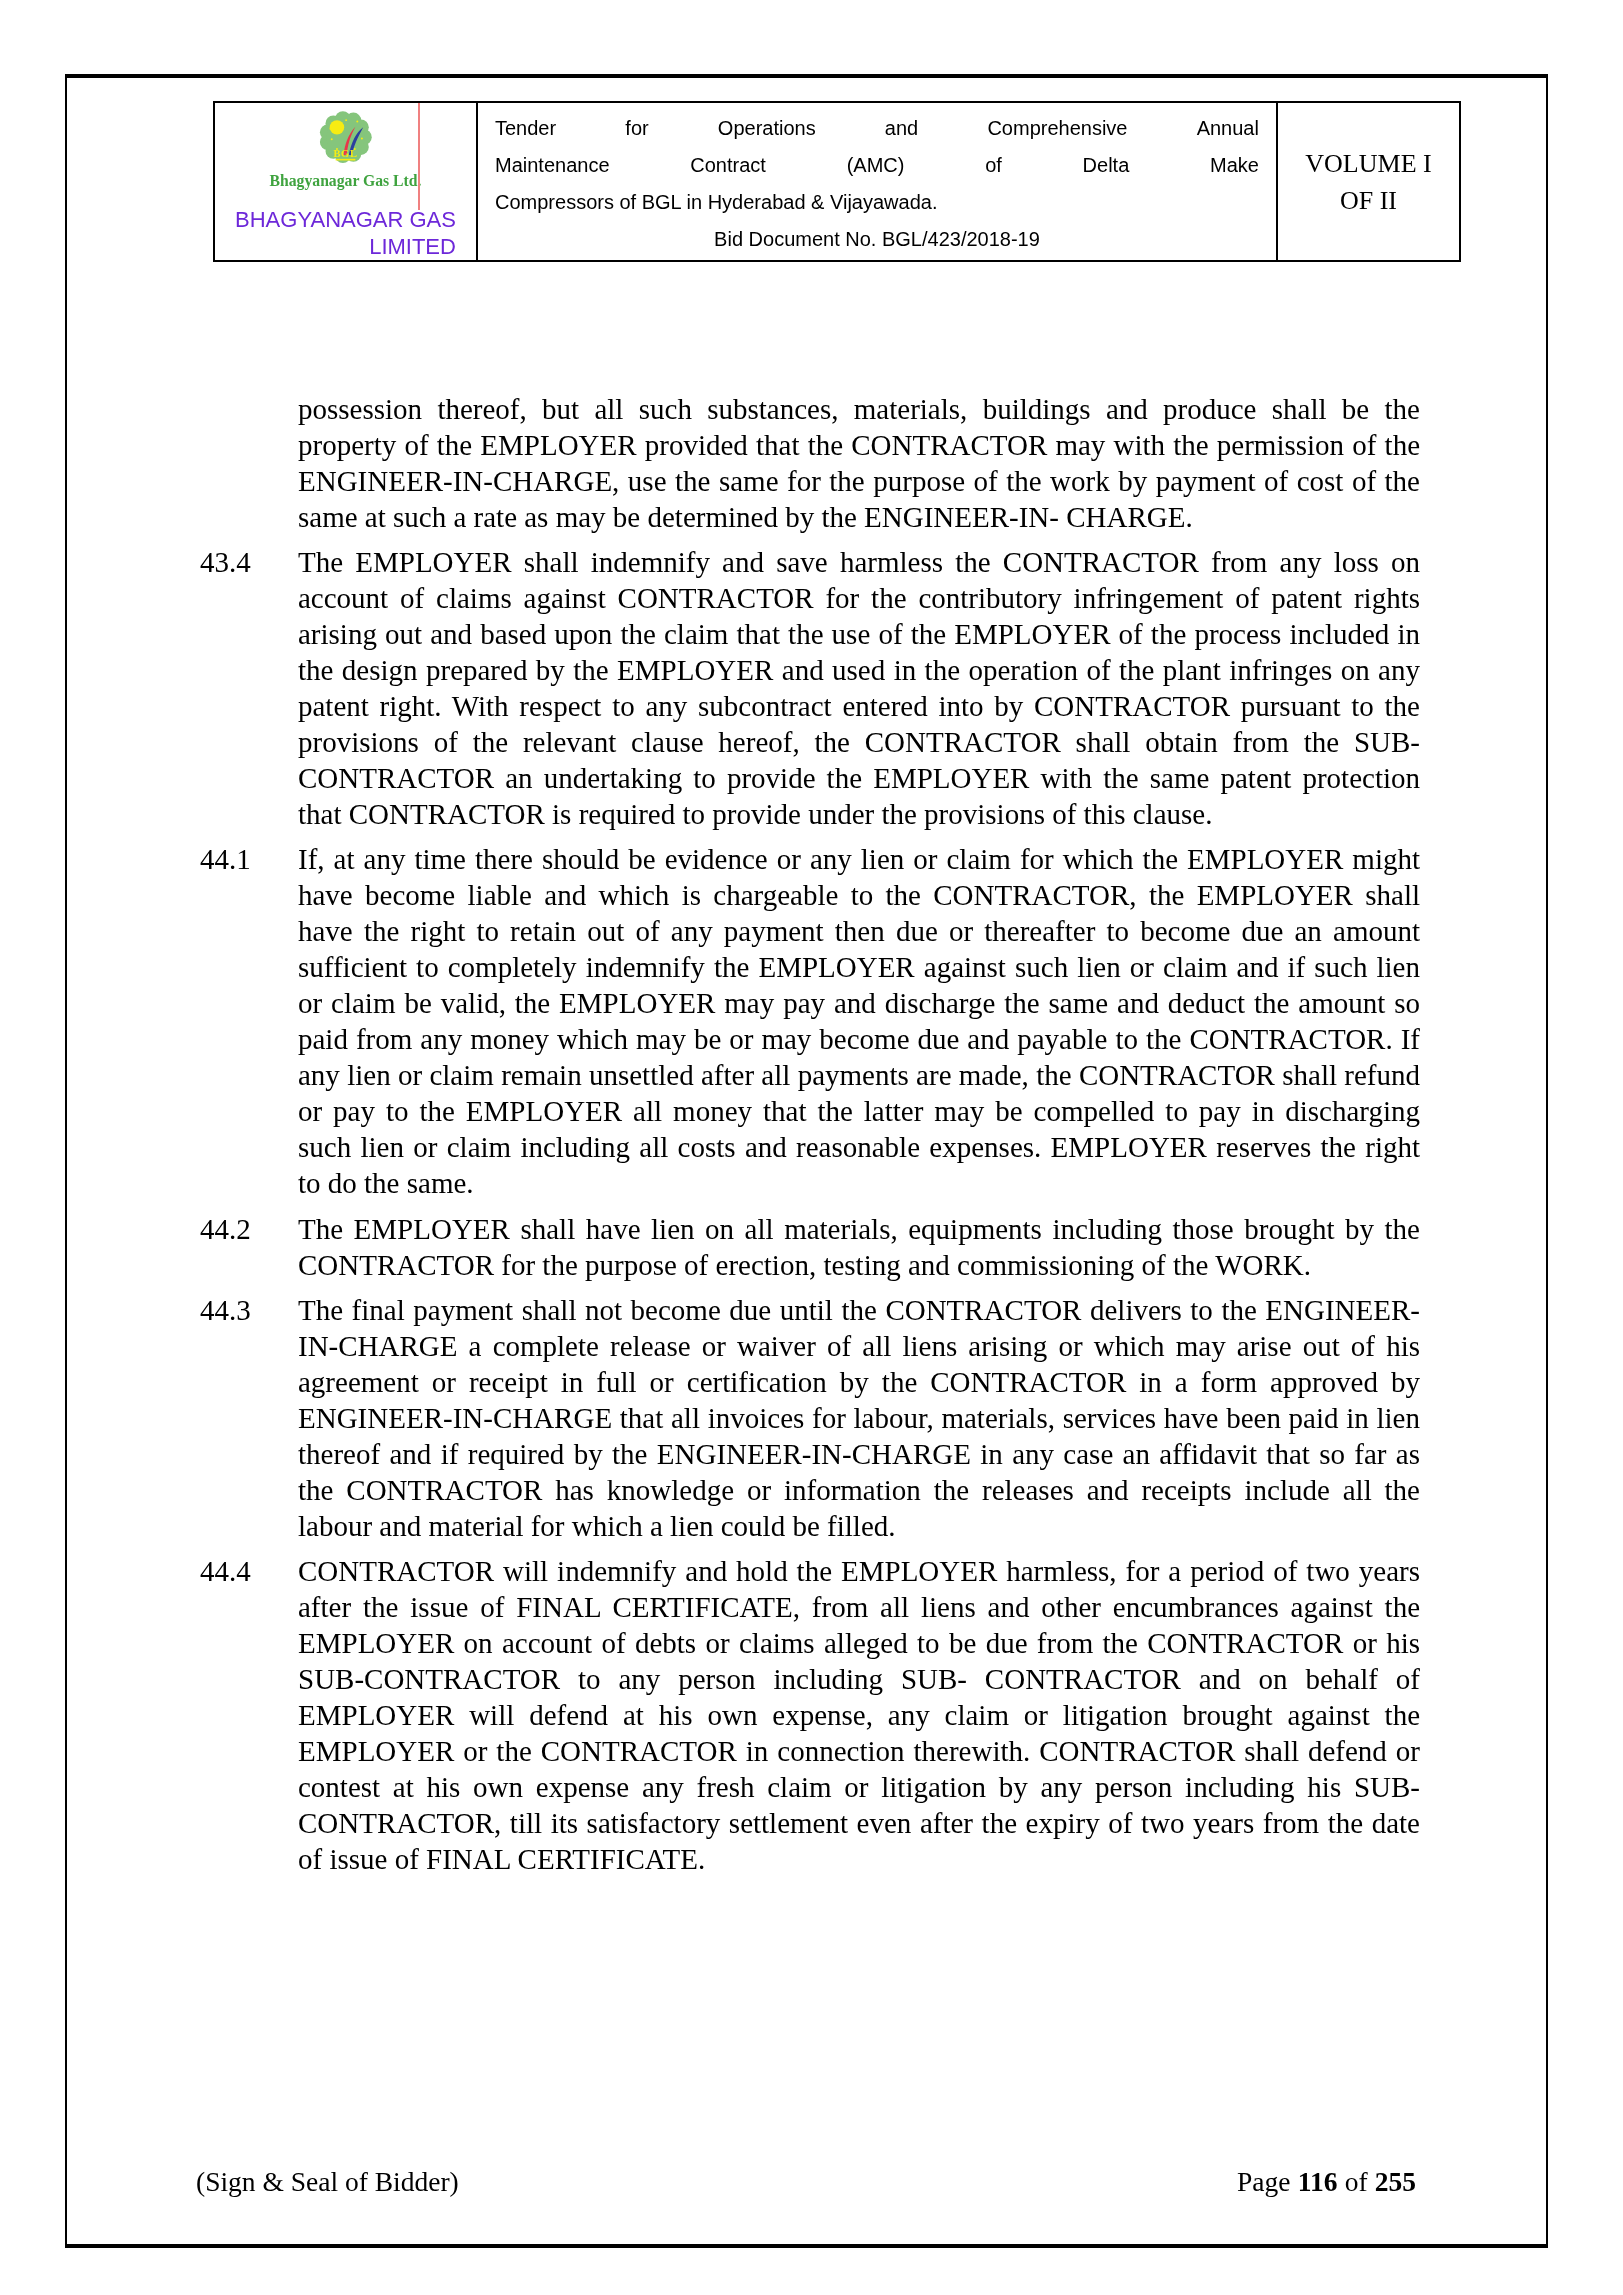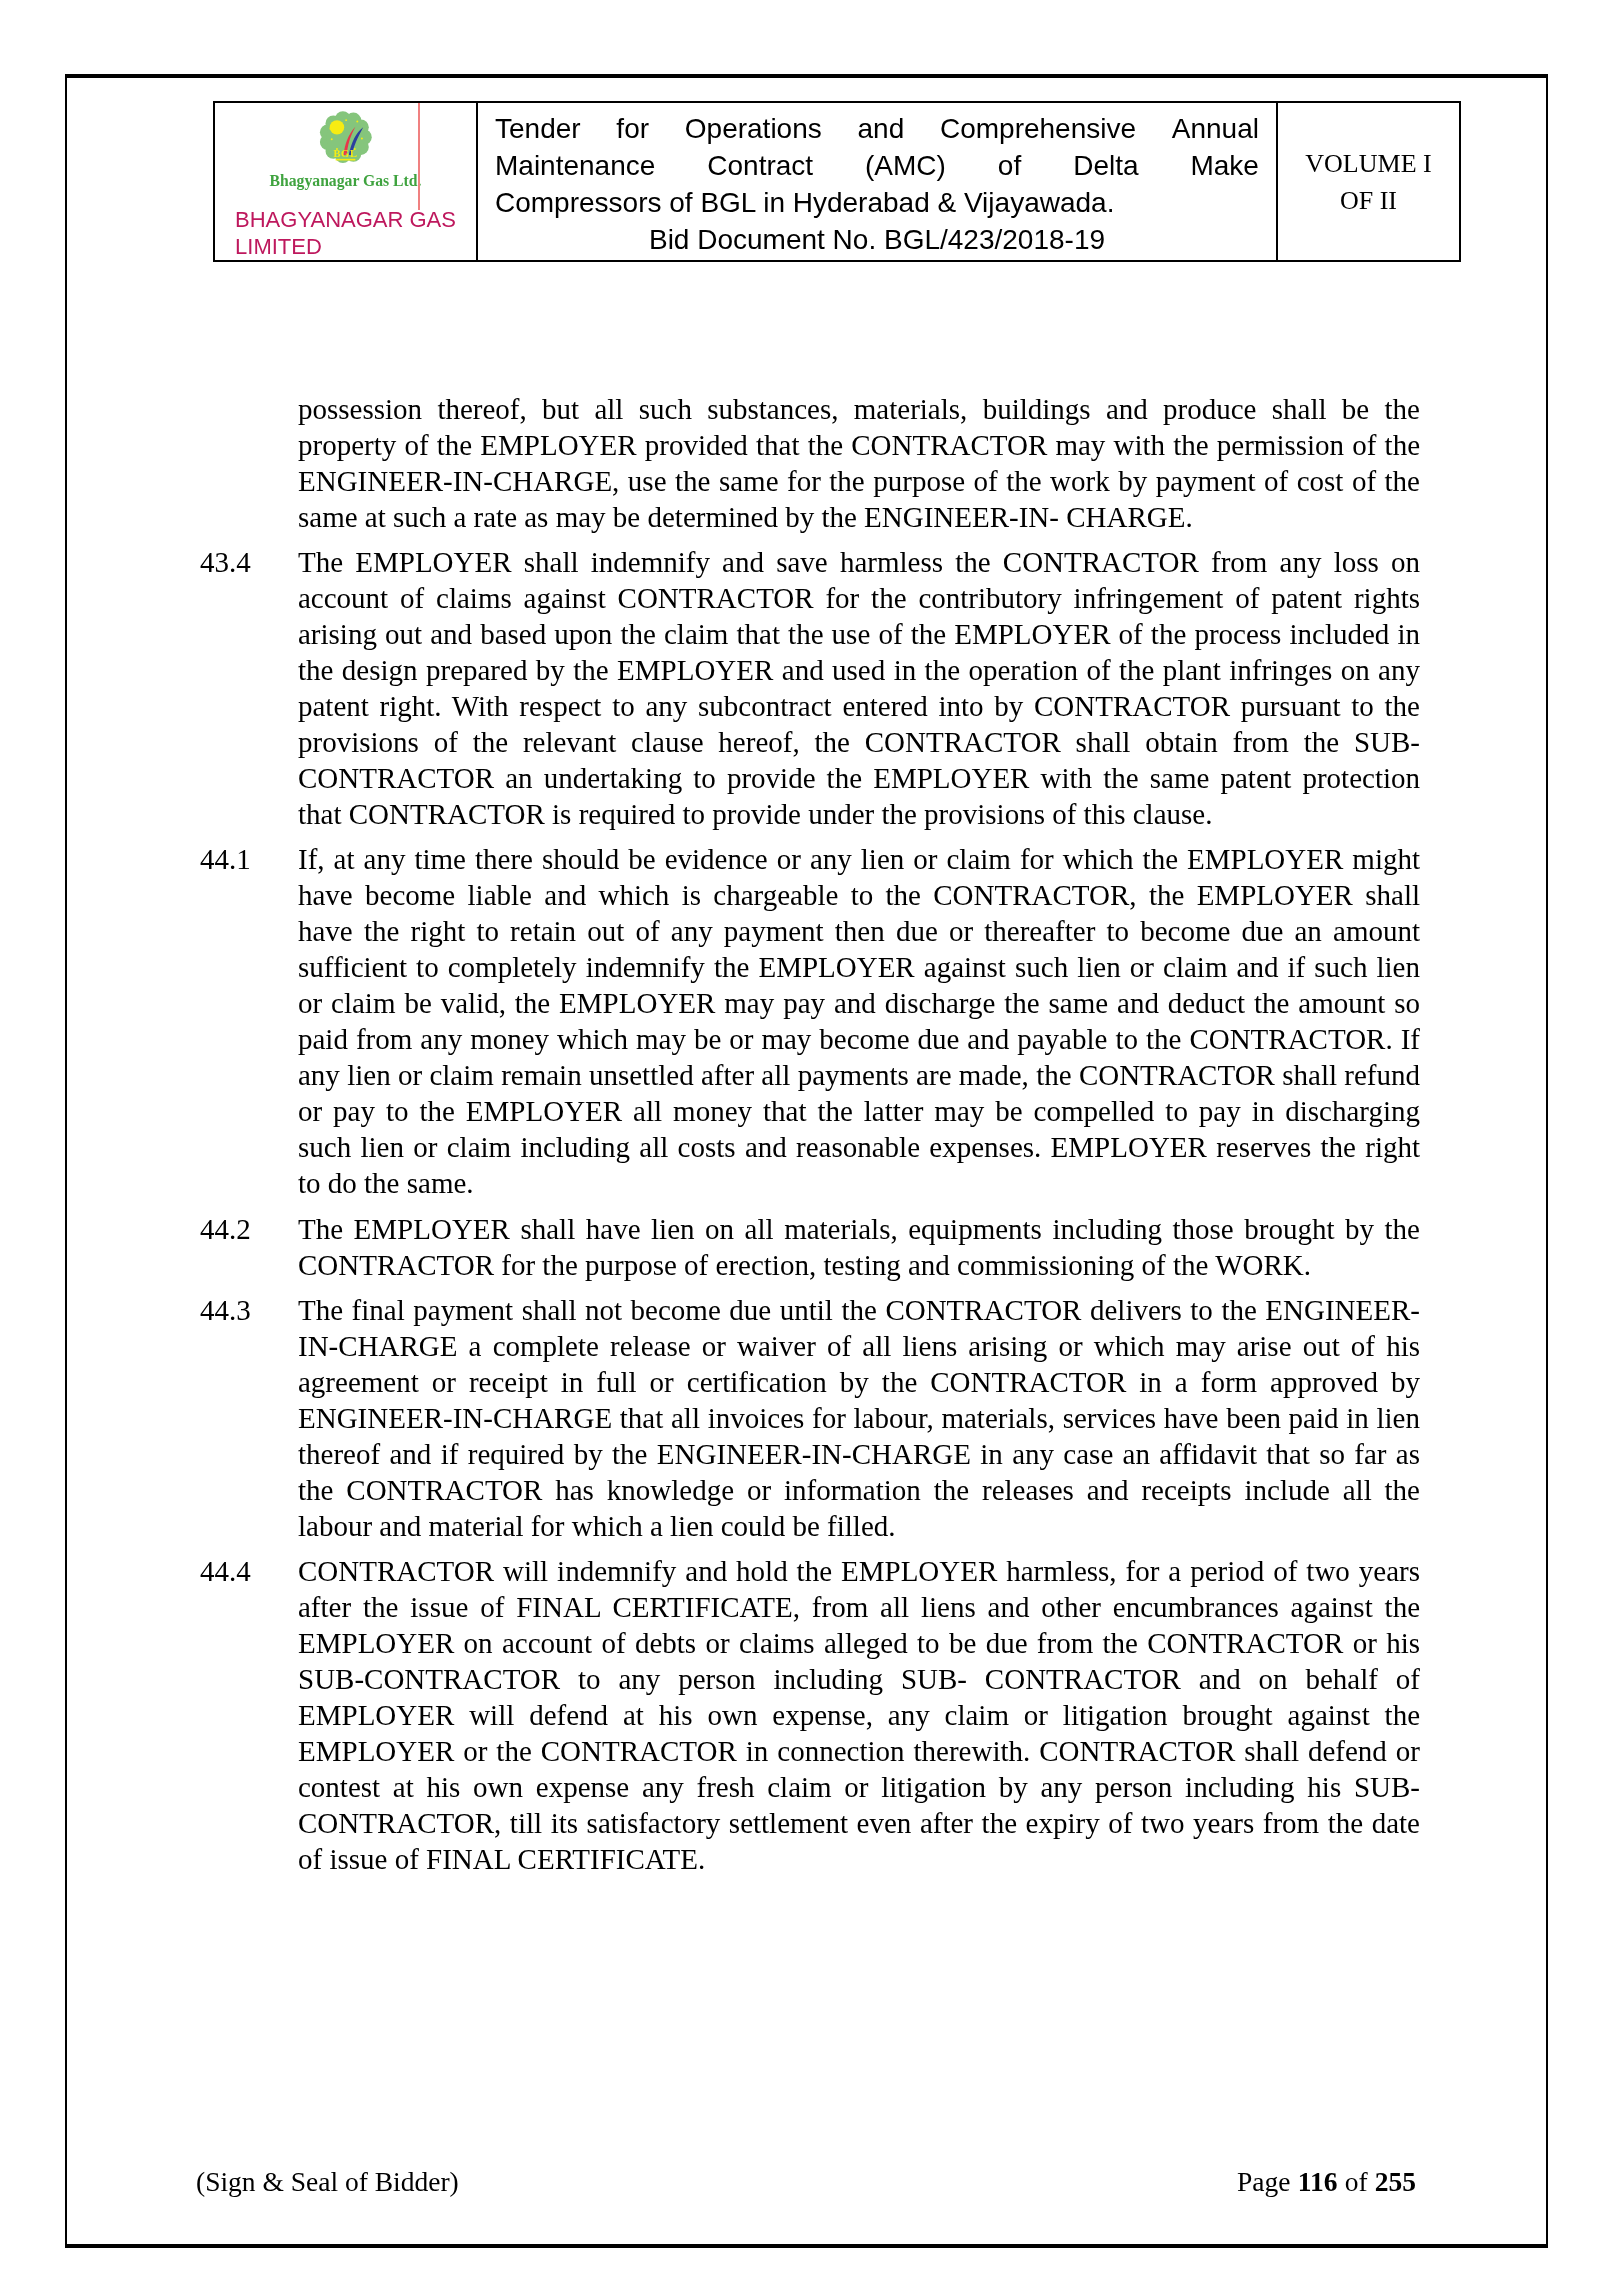--- a/index.html
+++ b/index.html
@@ -15,23 +15,23 @@
   #header-table{position:absolute;left:213px;top:101px;width:1248px;height:161px;
                 border:2px solid #000;box-sizing:border-box;display:flex;background:#fff;}
   .cell{box-sizing:border-box;height:100%;}
   #logo-cell{width:263px;border-right:2px solid #000;position:relative;
              display:flex;flex-direction:column;align-items:center;padding-top:4px;}
   #red-divider{position:absolute;right:56px;top:0;width:2px;height:107px;
                background:var(--divider-red,#f08080);}
   #logo-caption{font-size:15.7px;font-weight:bold;color:var(--logo-caption-green,#3fa33f);
                 font-family:"Liberation Serif",serif;margin-top:0.7px;white-space:nowrap;}
   #company-name{font-family:"Liberation Sans",sans-serif;font-size:22px;line-height:27px;
-                text-align:left;margin-top:16px;color:#be185d;}
+                text-align:right;margin-top:16px;color:#6d28d9;}
   #title-cell{width:800px;border-right:2px solid #000;padding:6.5px 17px 0;
-              font-family:"Liberation Sans",sans-serif;font-size:28px;line-height:37px;color:#000;}
+              font-family:"Liberation Sans",sans-serif;font-size:20px;line-height:37px;color:#000;}
   .jline{display:flex;justify-content:space-between;}
   .tl-left{text-align:left;}
   .tl-center{text-align:center;}
   #volume-cell{flex:1;display:flex;flex-direction:column;align-items:center;justify-content:center;
                font-size:26px;line-height:37px;text-align:center;border-radius:21px;}
 
   
   #clauses{position:absolute;left:200px;top:391px;width:1220px;}
   .clause-row{display:grid;grid-template-columns:98px 1fr;margin-bottom:9.2px;}
   .clause-num,.clause-text{font-size:29px;line-height:36px;}

